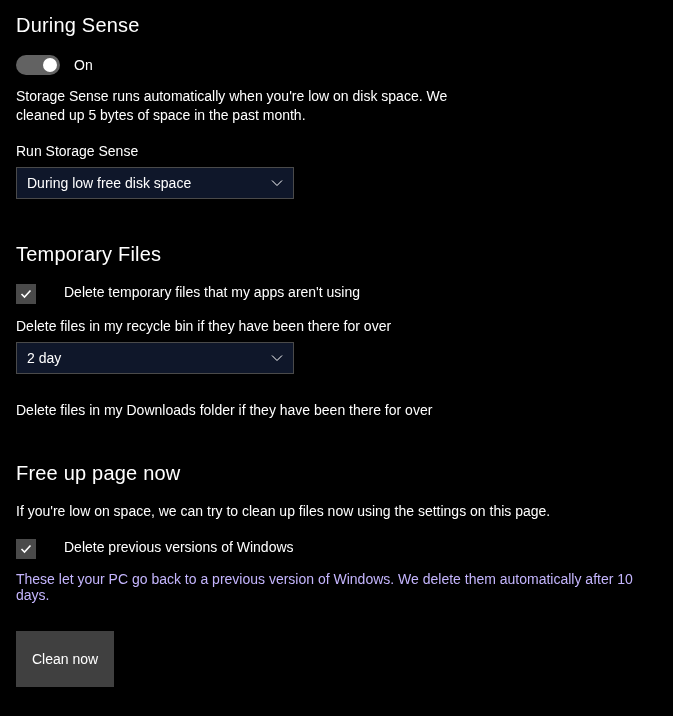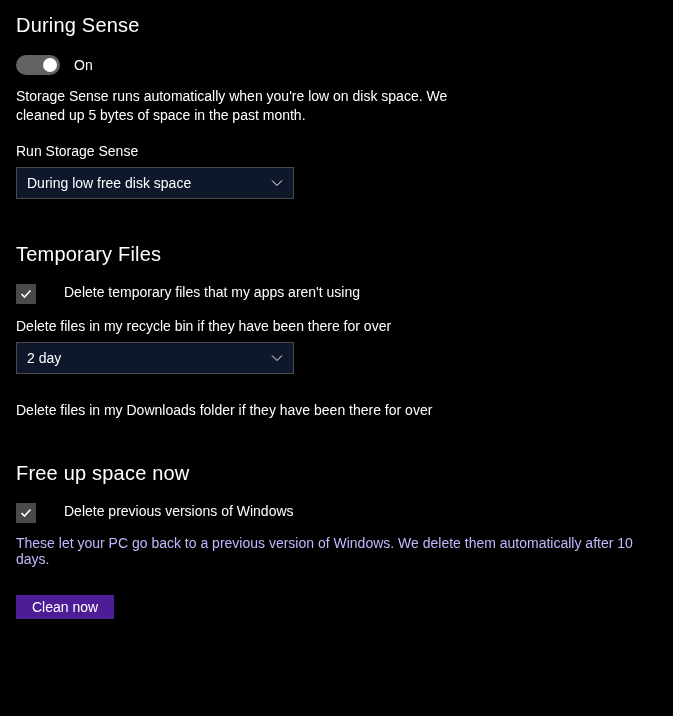--- a/index.html
+++ b/index.html
@@ -85,24 +85,24 @@
       justify-content: center;
       cursor: pointer;
     }
     .check-svg { display: block; }
     .muted {
       color: #c4b5fd;
       font-size: 14px;
       margin-bottom: 28px;
     }
     .button {
-      background: #4c1d95;
+      background: #404040;
       border: none;
       color: #fff;
-      padding: 4px 16px;
+      padding: 20px 16px;
       font-size: 14px;
       cursor: pointer;
       font-family: inherit;
     }
   </style>
 </head>
 <body>
 
 <div class="section">
   <h2>During Sense</h2>
@@ -143,22 +143,23 @@
     <span>2 day</span>
     <svg class="chevron" width="12" height="8" viewBox="0 0 12 8">
         <path d="M1 1.5 L6 6.5 L11 1.5" stroke="#fff" stroke-width="1" fill="none"></path>
       </svg>
   </div>
 
   <p class="label">Delete files in my Downloads folder if they have been there for over</p>
 </div>
 
 <div class="section">
-  <h2>Free up space now</h2>
+  <h2>Free up page now</h2>
 
+  <p class="label" style="margin-bottom:20px;">If you're low on space, we can try to clean up files now using the settings on this page.</p>
 
   <div class="checkbox-row" style="margin-bottom:12px;">
     <div class="checkbox">
       <svg class="check-svg" width="14" height="14" viewBox="0 0 14 14">
           <path d="M2.5 7 L5.5 10 L11.5 3.5" stroke="#fff" stroke-width="1.6" fill="none"></path>
         </svg>
     </div>
     <span>Delete previous versions of Windows</span>
   </div>
 

